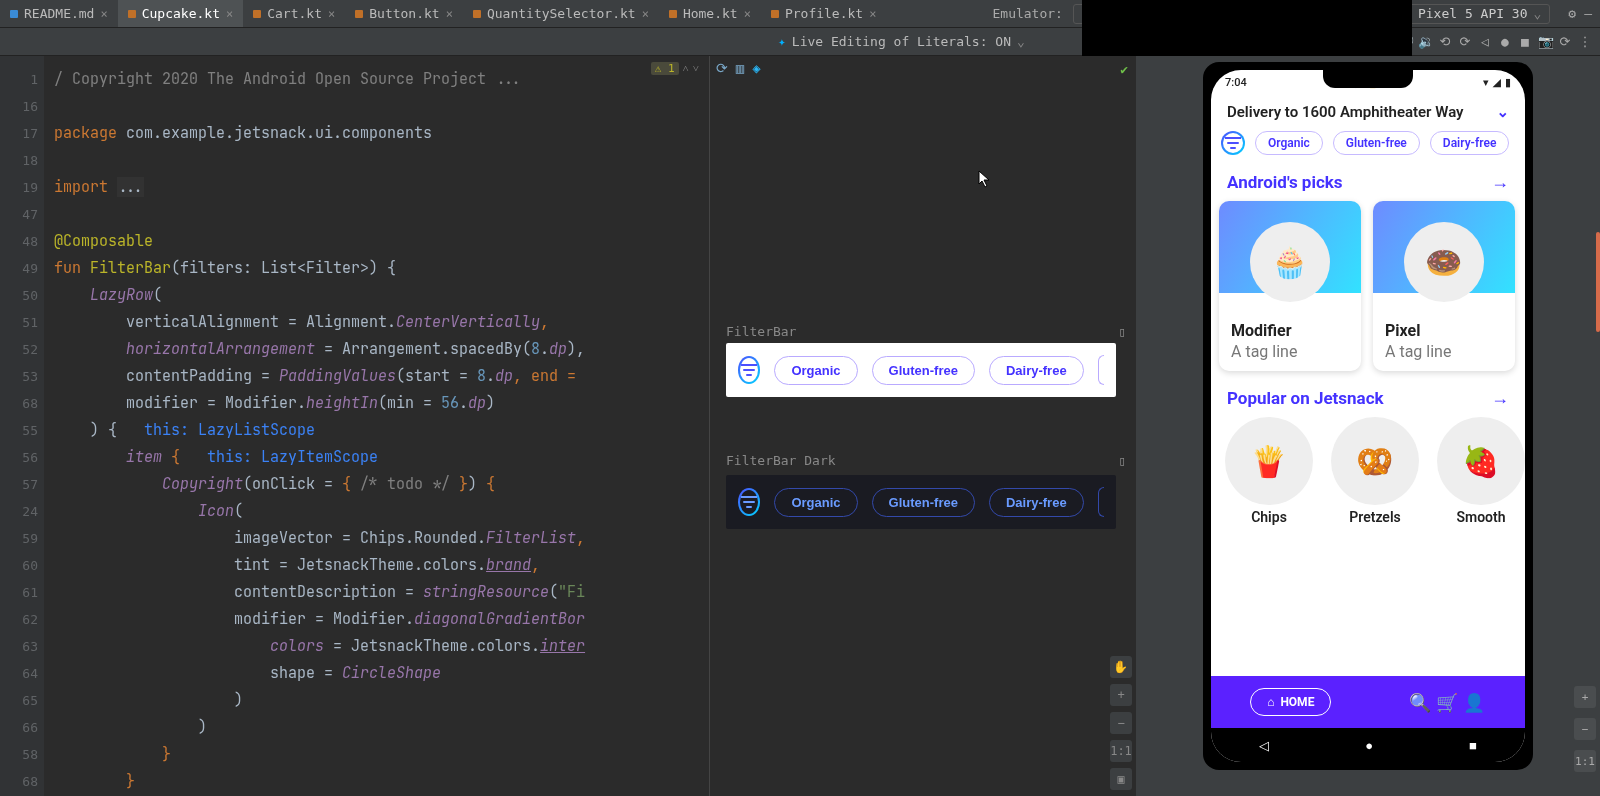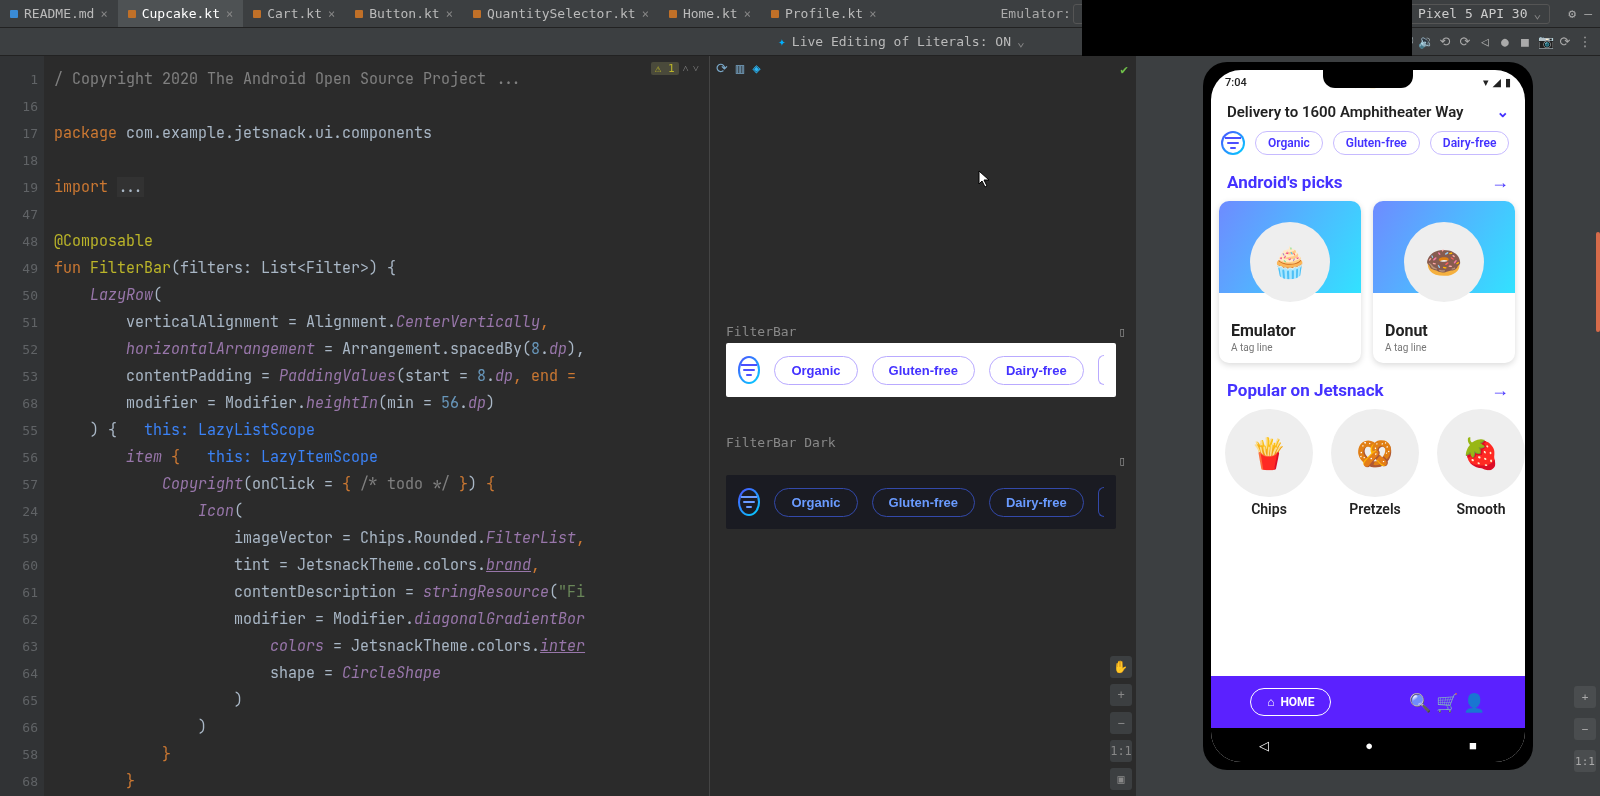--- a/index.html
+++ b/index.html
@@ -13,21 +13,21 @@
   body{margin:0; background:var(--bg); color:var(--text); width:1600px; height:796px; overflow:hidden; font-size:13px}
 
   
   .topbar{height:28px; background:var(--bg2); display:flex; align-items:center; border-bottom:1px solid #222}
   .tabs{display:flex; flex:1; align-items:center; height:100%}
   .tab{display:flex; align-items:center; gap:6px; padding:0 10px; height:100%; color:#bbb; cursor:pointer}
   .tab.active{background:#4e5254; color:#fff}
   .tab .dot{display:inline-block; width:8px; height:8px; background:#6d9cbe; border-radius:1px}
   .tab .kt{color:#c07028}
   .tab .close{color:#888;font-size:12px}
-  .emulabel{color:#aaa; margin-right:2px}
+  .emulabel{color:#aaa; margin-right:10px}
   .emusel{display:flex; align-items:center; gap:6px; color:#ccc; padding:0 8px; border:1px solid #555; height:20px; border-radius:3px; margin-right:10px}
   .emusel .phone{color:#29b6f6}
 
   .toolbar2{height:28px; background:var(--bg2); display:flex; align-items:center; justify-content:flex-end; padding:0 8px; gap:6px; border-bottom:1px solid #222}
   .live{display:flex; align-items:center; gap:6px; margin-right:auto; margin-left:770px; color:#bbb}
   .live .wand{color:#00b0ff}
   .viewbtn{display:flex; align-items:center; gap:4px; padding:2px 6px; border-radius:3px; color:#bbb}
   .viewbtn.active{background:#555}
   .ticon{width:14px; text-align:center; color:#aaa}
 
@@ -49,40 +49,40 @@
   .preview{width:426px; background:#2b2b2b; position:relative}
   .prevtools{position:absolute; top:4px; left:6px; display:flex; gap:8px}
   .prevtools span{color:#7aa8c9; font-size:14px}
   .check{position:absolute; right:8px; top:6px; color:#6fbf49}
   .plabel{position:absolute; left:16px; color:#888; font-size:13px}
   .dev{position:absolute; right:10px; color:#888}
 
   .filterbar{position:absolute; left:16px; width:390px; height:54px; border-radius:2px; display:flex; align-items:center; gap:14px; padding:0 12px; overflow:hidden}
   .fb-light{background:#fff; top:287px}
   .fb-dark{background:#1a1b22; top:419px}
-  .plabel.l1{top:268px}.plabel.l2{top:379px}
+  .plabel.l1{top:268px}.plabel.l2{top:397px}
   .dev.d1{top:268px}.dev.d2{top:397px}
 
   .ficon{width:28px;height:28px;border-radius:50%;display:flex;align-items:center;justify-content:center;border:2px solid transparent;background:linear-gradient(#fff,#fff) padding-box,linear-gradient(135deg,#4c4fff,#00d4ff) border-box}
   .fb-dark .ficon{background:linear-gradient(#1a1b22,#1a1b22) padding-box,linear-gradient(135deg,#4c4fff,#00d4ff) border-box}
   .ficon svg{width:16px;height:12px}
   .chip{padding:6px 16px; border-radius:18px; font-family:sans-serif; font-size:13px; font-weight:600; border:1.5px solid; white-space:nowrap}
   .fb-light .chip{color:#4432ff;border-color:#b9aaff}
   .fb-dark .chip{color:#6a9bff;border-color:#3349aa}
   .partialchip{width:8px;border-left:1.5px solid #b9aaff;border-top:1.5px solid #b9aaff;border-bottom:1.5px solid #b9aaff;height:30px;border-radius:18px 0 0 18px}
 
   .prevzoom{position:absolute; right:4px; bottom:6px; display:flex; flex-direction:column; gap:6px; color:#888}
   .prevzoom div{width:22px;height:22px;display:flex;align-items:center;justify-content:center;background:#3c3f41;border-radius:3px;font-size:12px}
 
   .cursor{position:absolute; top:114px; left:268px; width:14px;height:18px}
 
   
   .emu{flex:1; background:#3c3f41; position:relative; display:flex; justify-content:center}
 
-  .phone{margin-top:6px; width:330px; height:708px; background:#000; border-radius:24px; padding:8px; position:relative}
+  .phone{margin-top:6px; width:330px; height:708px; background:#000; border-radius:16px; padding:8px; position:relative}
   .phone-inner{width:100%; height:100%; background:#fff; border-radius:30px; overflow:hidden; font-family:-apple-system,'Segoe UI',Roboto,sans-serif; color:#222; display:flex; flex-direction:column}
   .notch{position:absolute; top:8px; left:50%; transform:translateX(-50%); width:90px; height:18px; background:#000; border-radius:0 0 12px 12px}
 
   .status{display:flex; justify-content:space-between; padding:6px 14px 2px; font-size:11px; font-weight:500}
   .status .r{display:flex; gap:4px}
 
   .addr{display:flex; align-items:center; padding:12px 16px 10px; font-weight:600; font-size:15px; justify-content:space-between}
   .addr .chev{color:#4432ff}
 
   .chips{display:flex; gap:10px; padding:0 10px 10px; align-items:center; overflow:hidden}
@@ -91,21 +91,21 @@
 
   .section{display:flex; justify-content:space-between; align-items:center; padding:6px 16px 4px}
   .section h3{margin:0; color:#4432ff; font-size:17px; font-weight:700}
   .arrow{color:#4432ff; font-size:18px}
 
   .cards{display:flex; gap:12px; padding:4px 8px 10px; overflow:hidden}
   .card{width:142px; background:#fff; border-radius:10px; box-shadow:0 2px 6px rgba(0,0,0,.15); overflow:hidden}
   .cimg{height:92px; background:linear-gradient(120deg,#6e8bff,#32e2ff); display:flex; align-items:center; justify-content:center}
   .cimg .circle{width:80px;height:80px;background:#eee;border-radius:50%;margin-top:30px;display:flex;align-items:center;justify-content:center;font-size:30px}
   .card .t{padding:28px 12px 2px 12px; font-weight:700; font-size:16px}
-  .card .sub{padding:0 12px 10px; font-size:10px; color:#777}
+  .card .sub{padding:0 12px 10px; font-size:16px; color:#777}
 
   .rounditems{display:flex; gap:18px; padding:4px 14px; overflow:hidden}
   .ritem{display:flex; flex-direction:column; align-items:center; gap:4px; width:100px}
   .ritem .rimg{width:88px;height:88px;border-radius:50%;background:#eee;display:flex;align-items:center;justify-content:center;font-size:30px}
   .ritem .rl{font-size:14px;font-weight:600}
 
   .navbar{margin-top:auto; height:52px; background:#5b21ff; display:flex; align-items:center; justify-content:space-around}
   .navbar .pill{display:flex;align-items:center;gap:6px;border:1.5px solid #fff;color:#fff;border-radius:20px;padding:6px 16px;font-size:12px;font-weight:700}
   .navbar .ni{color:#fff;font-size:18px}
   .softkeys{height:34px;background:#000;display:flex;align-items:center;justify-content:space-around;color:#fff}
@@ -344,30 +344,30 @@
           <h3>Android's picks</h3>
           <span class="arrow">→</span>
         </div>
         <div class="cards">
           <div class="card">
             <div class="cimg">
                 <div class="circle">
                   <span>🧁</span>
                 </div>
               </div>
-            <div class="t">Emulator</div>
+            <div class="t">Modifier</div>
             <div class="sub">A tag line</div>
           </div>
           <div class="card">
             <div class="cimg">
                 <div class="circle">
                   <span>🍩</span>
                 </div>
               </div>
-            <div class="t">Donut</div>
+            <div class="t">Pixel</div>
             <div class="sub">A tag line</div>
           </div>
         </div>
         <div class="section">
           <h3>Popular on Jetsnack</h3>
           <span class="arrow">→</span>
         </div>
         <div class="rounditems">
           <div class="ritem">
               <div class="rimg">🍟</div>

